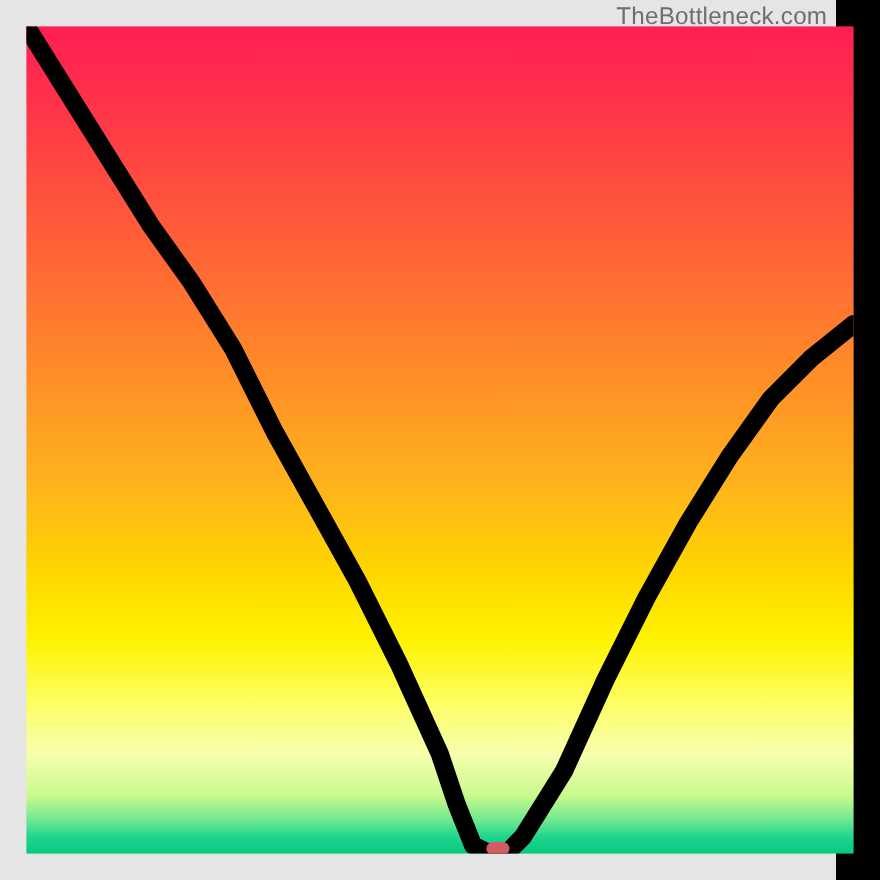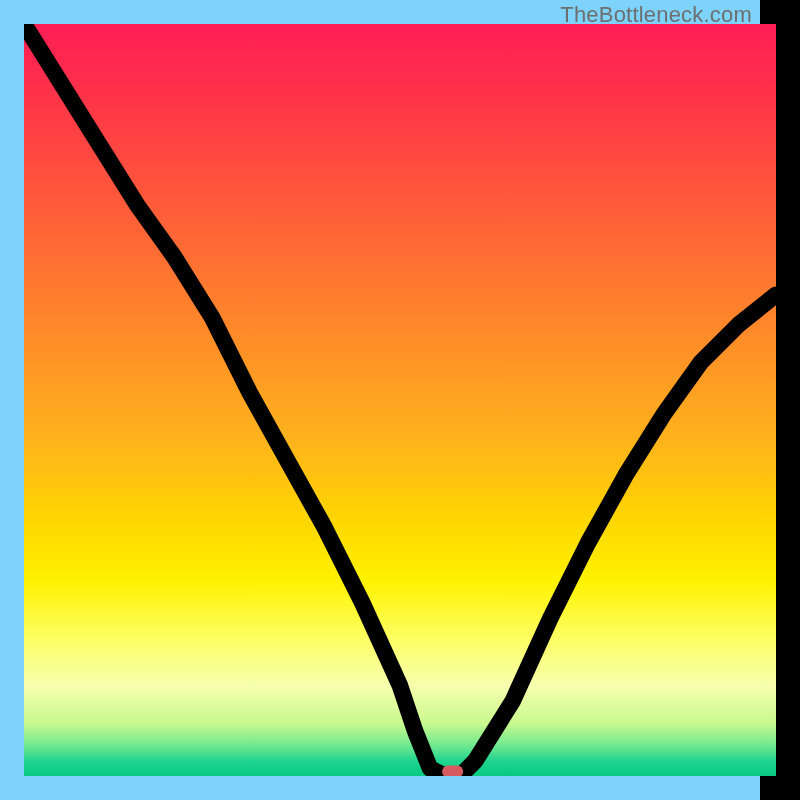--- a/index.html
+++ b/index.html
@@ -8,21 +8,21 @@
     width: 800px;
     height: 800px;
     background: #000;
     font-family: Arial, Helvetica, sans-serif;
     overflow: hidden;
   }
   .frame {
     position: relative;
     width: 760px;
     height: 800px;
-    background: #7dd3fc;
+    background: #e5e5e5;
   }
   .plot-area {
     position: absolute;
     left: 24px;
     top: 24px;
     width: 752px;
     height: 752px;
     
     background: linear-gradient(
       to bottom,

